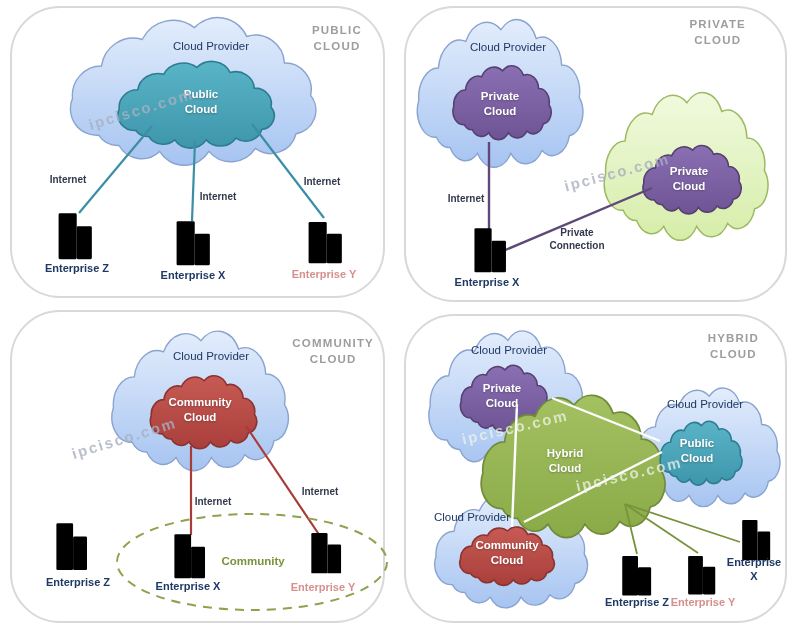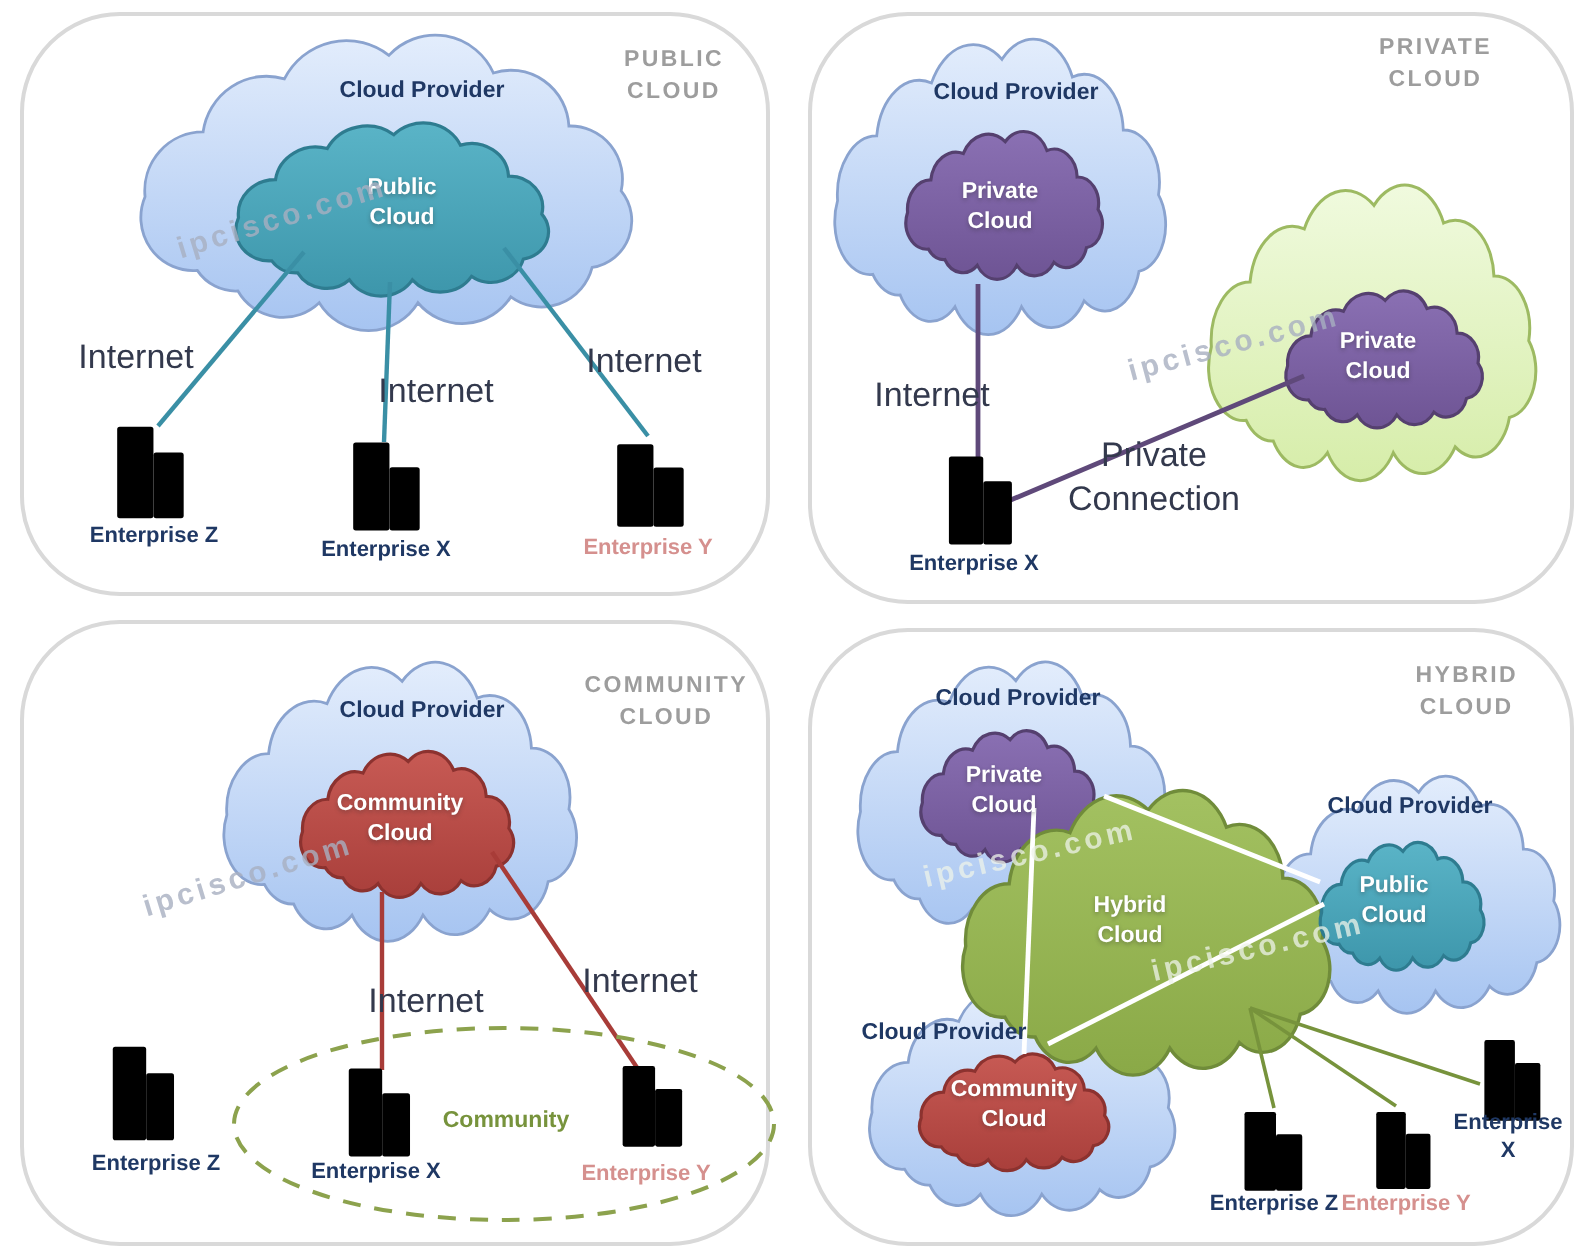--- a/index.html
+++ b/index.html
@@ -4,23 +4,23 @@
 <style>
   html,body{margin:0;padding:0;background:#fff;}
   .stage{position:relative;width:793px;height:629px;background:#fff;
          font-family:"Liberation Sans",sans-serif;overflow:hidden;}
   .panel{position:absolute;background:#fff;border:2px solid #d9d9d9;border-radius:50px;box-sizing:border-box;}
   .corner{position:absolute;color:#9d9d9d;font-weight:bold;font-size:11.5px;letter-spacing:1.2px;
           text-align:center;line-height:1.4;white-space:pre-line;}
   .cloud,.bldg{position:absolute;}
   .overlay{position:absolute;left:0;top:0;pointer-events:none;}
   .lbl{position:absolute;transform:translate(-50%,-50%);white-space:pre-line;text-align:center;line-height:1.3;}
-  .provider{font-weight:bold;font-size:11.5px;color:#1f3864;}
+  .provider{font-weight:normal;font-size:11.5px;color:#1f3864;}
   .cloudtext{font-weight:bold;font-size:11.5px;color:#ffffff;text-shadow:0 1px 2px rgba(40,40,40,.35);}
-  .conn{font-size:17px;color:#33394d;}
+  .conn{font-size:10px;color:#33394d;font-weight:bold;}
   .ent{font-weight:bold;font-size:11px;color:#1f3864;}
   .pink{color:#d5908e;text-align:right;}
   .olive{color:#77933c;font-weight:bold;font-size:11.5px;}
   .wm{position:absolute;font-size:15px;font-weight:bold;letter-spacing:2px;}
   .wm-gray{color:rgba(168,175,192,.8);}
   .wm-light{color:rgba(238,243,233,.75);}
   .b-gray {--body:#fbfbfd;--win:#ececf4;--line:#c8cad7;}
   .b-green{--body:#f3fae3;--win:#e3f2c4;--line:#aac37e;}
   .b-pink {--body:#fdf5f5;--win:#f8e6e6;--line:#dcbaba;}
 </style>

